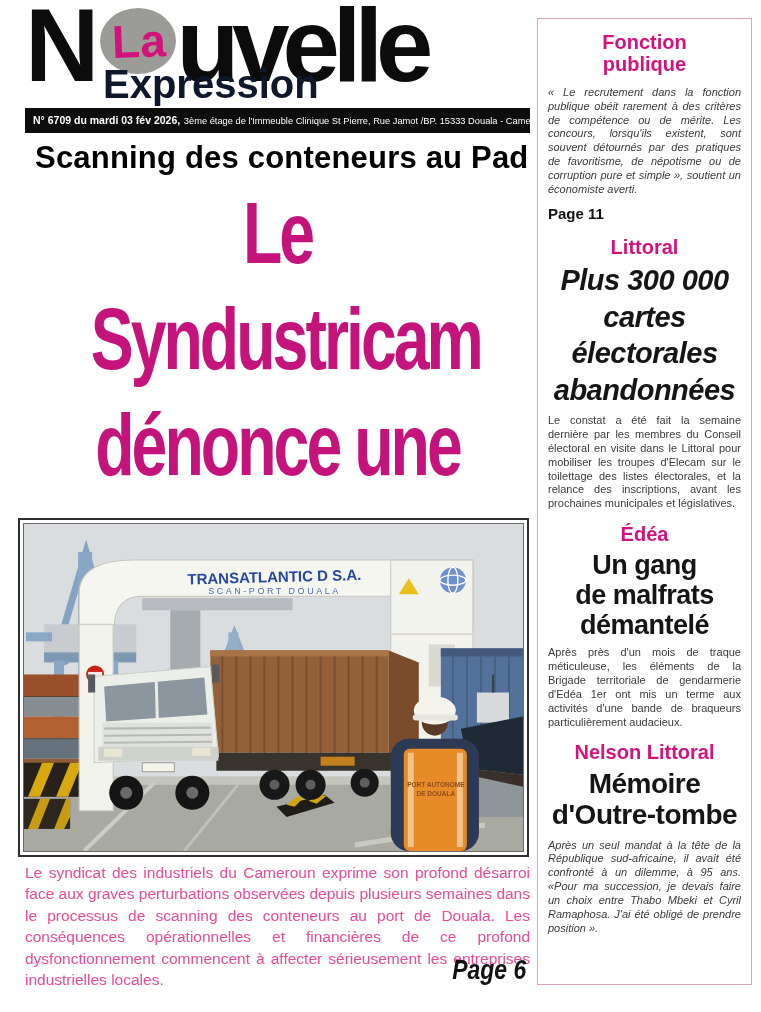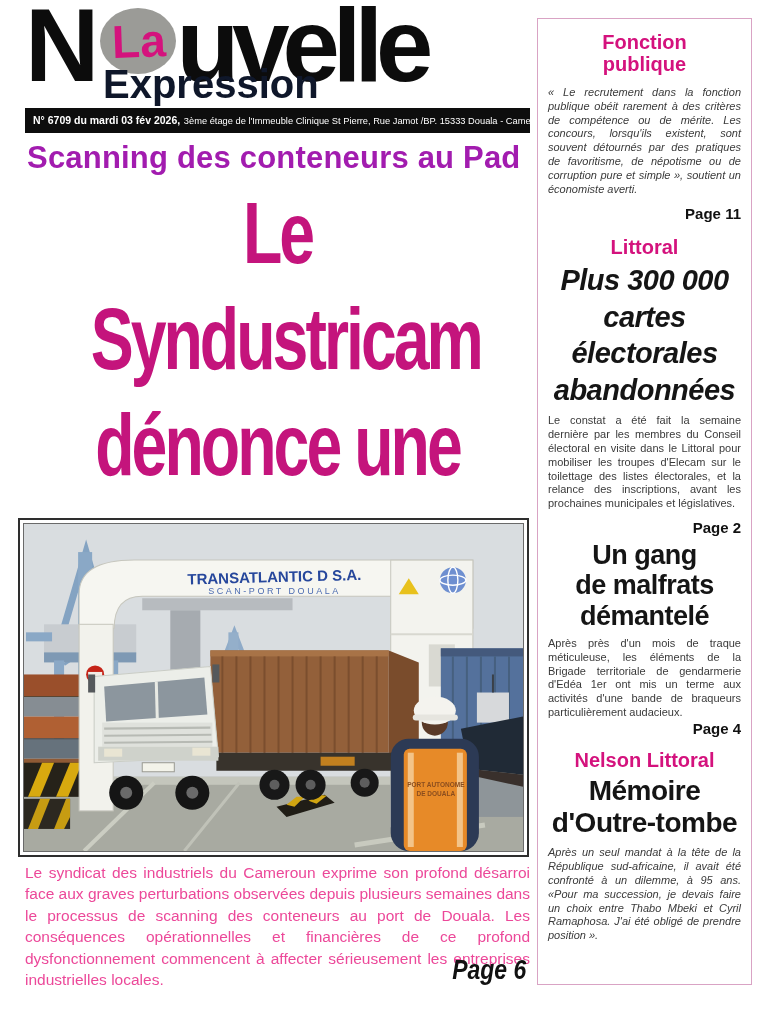--- a/index.html
+++ b/index.html
@@ -18,22 +18,22 @@
              width:76px; height:66px; border-radius:50%; background:#9b9b97;
              margin:6px 0 0 8px; letter-spacing:0; flex:none; }
   .brand-la { color:#d4127d; font-size:46px; font-weight:bold; line-height:1; transform:rotate(-2deg); }
   .brand-line2 { position:absolute; top:52px; left:78px; font-size:40px; font-weight:bold;
                  color:#0f172a; letter-spacing:0px; z-index:3; }
   .issue-bar { position:absolute; top:98px; left:0; width:505px; height:25px; background:#0d0d0d;
                color:#fff; font-size:9.3px; line-height:25px; padding:0 8px; white-space:nowrap;
                overflow:hidden; }
   .issue-bar b { font-size:10.5px; margin-right:1px; }
 
-  .kicker { position:absolute; top:130px; left:2px; width:503px; font-size:31px; font-weight:800;
-            color:#a21caf; letter-spacing:0.2px; }
+  .kicker { position:absolute; top:130px; left:10px; width:503px; font-size:31px; font-weight:800;
+            color:#000000; letter-spacing:0.2px; }
 
   .headline { position:absolute; top:170px; left:0; width:505px; text-align:center;
               color:#c4147c; font-weight:800; font-size:87px; line-height:1.22;
               letter-spacing:-4px; transform:scaleX(0.74); transform-origin:center top; }
 
   .photo-frame { position:absolute; top:508px; left:-7px; width:511px; height:339px;
                  border:2px solid #2e2e2e; background:#fff; padding:3px; }
   .photo-inner { width:100%; height:100%; border:1px solid #6a6a6a; overflow:hidden; }
   .photo-inner svg { display:block; width:100%; height:100%; }
 
@@ -44,21 +44,21 @@
                    font-style:italic; color:#111; transform:scaleX(0.82); transform-origin:right; }
 
   
   .sidebar { position:absolute; left:537px; top:18px; width:215px; height:967px;
              border:1px solid #d9a3c4; background:#fff; padding:0 10px; }
   .sb-kicker { text-align:center; color:#d4127d; font-weight:bold; font-size:20px;
                line-height:1.12; white-space:pre-line; }
   .sb-title  { text-align:center; color:#151515; font-weight:800; white-space:pre-line;
                letter-spacing:-0.5px; }
   .sb-body   { font-size:11px; line-height:1.26; color:#3a3a3a; text-align:justify; }
-  .sb-page   { text-align:right; font-size:15px; font-weight:bold; color:#111; }
+  .sb-page   { text-align:left; font-size:15px; font-weight:bold; color:#111; }
   .italic    { font-style:italic; }
 
   .s1-kicker { margin-top:12px; }
   .s1-title  { margin-top:5px; font-size:27px; line-height:1.08; }
   .s1-body   { margin-top:10px; }
   .s1-page   { margin-top:8px; }
 
   .s2-kicker { margin-top:14px; }
   .s2-title  { margin-top:4px; font-size:29px; line-height:1.26;font-style:italic; }
   .s2-body   { margin-top:6px; }
@@ -276,29 +276,28 @@
       <div class="sb-page s1-page">Page 11</div>
     </div>
 
     <div>
       <div class="sb-kicker s2-kicker">Littoral</div>
       <div class="sb-title s2-title">Plus 300 000
 cartes
 électorales
 abandonnées</div>
       <div class="sb-body s2-body">Le constat a été fait la semaine dernière par les membres du Conseil électoral en visite dans le Littoral pour mobiliser les troupes d'Elecam sur le toilettage des listes électorales, et la relance des inscriptions, avant les prochaines municipales et législatives.</div>
-      <div class="sb-page s2-page">Page 2</div>
     </div>
 
     <div>
+      <div class="sb-kicker s3-kicker">Édéa</div>
       <div class="sb-title s3-title">Un gang
 de malfrats
 démantelé</div>
       <div class="sb-body s3-body">Après près d'un mois de traque méticuleuse, les éléments de la Brigade territoriale de gendarmerie d'Edéa 1er ont mis un terme aux activités d'une bande de braqueurs particulièrement audacieux.</div>
-      <div class="sb-page s3-page">Page 4</div>
     </div>
 
     <div>
       <div class="sb-kicker s4-kicker">Nelson Littoral</div>
       <div class="sb-title s4-title">Mémoire
 d'Outre-tombe</div>
       <div class="sb-body s4-body italic">Après un seul mandat à la tête de la République sud-africaine, il avait été confronté à un dilemme, à 95 ans. «Pour ma succession, je devais faire un choix entre Thabo Mbeki et Cyril Ramaphosa. J'ai été obligé de prendre position ».</div>
 
     </div>
 

